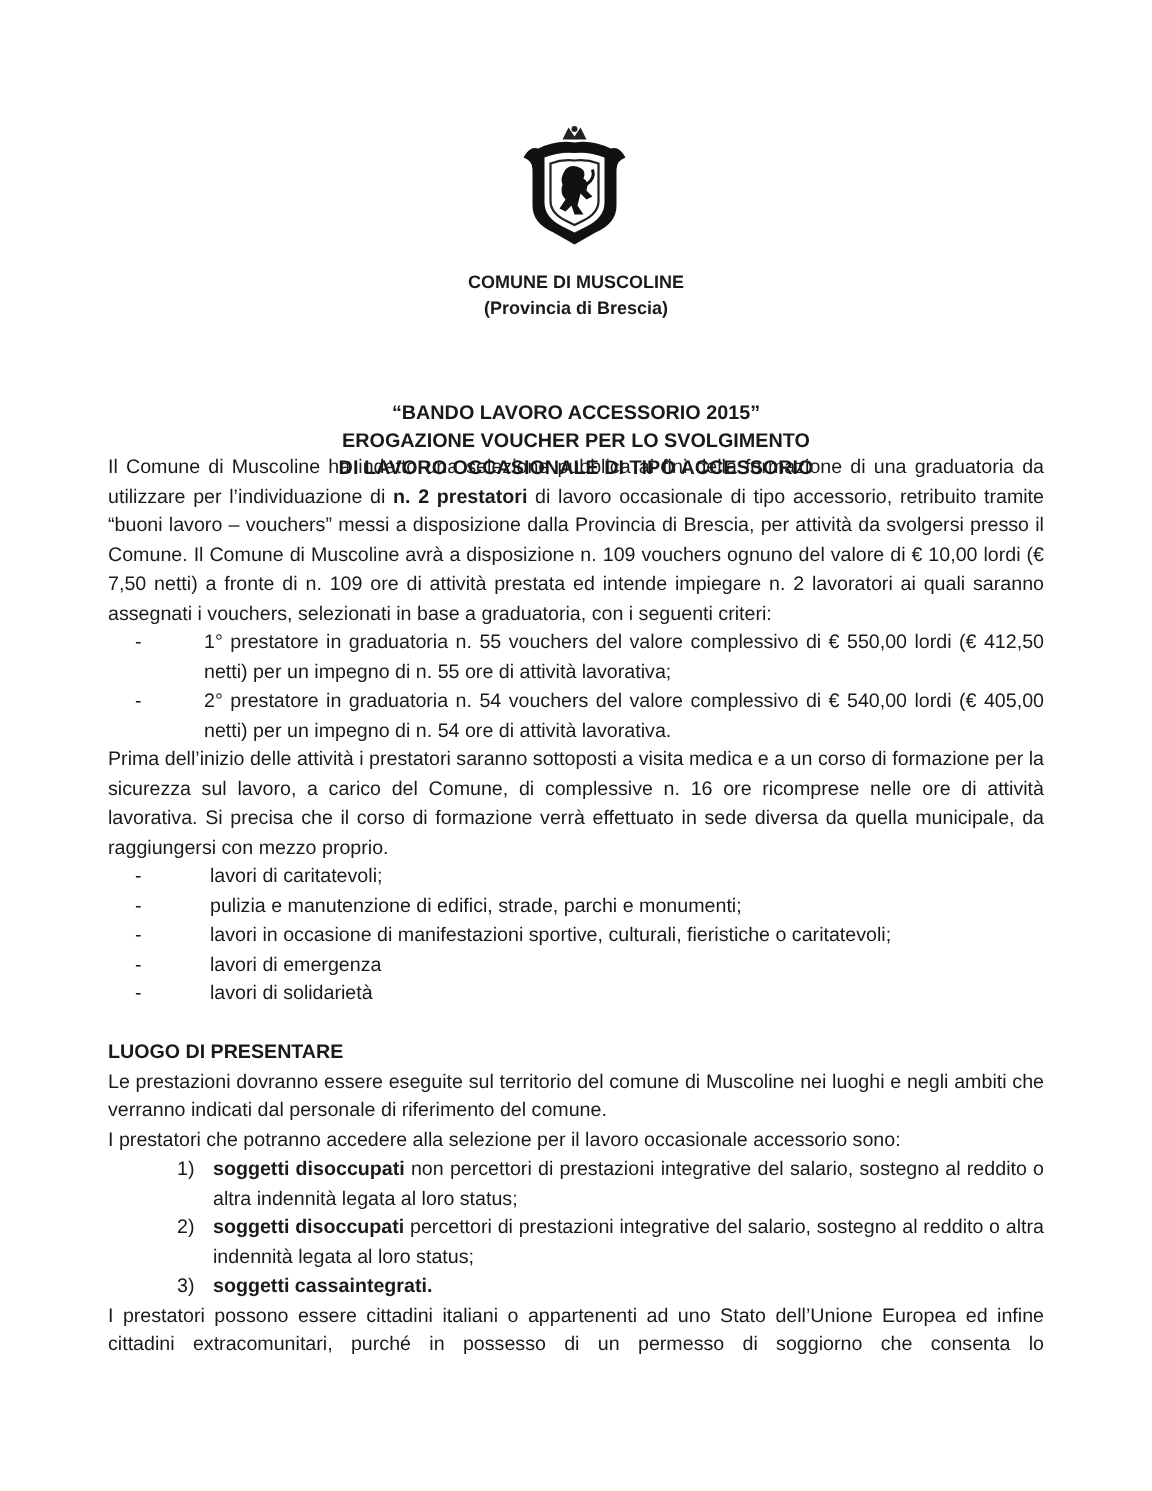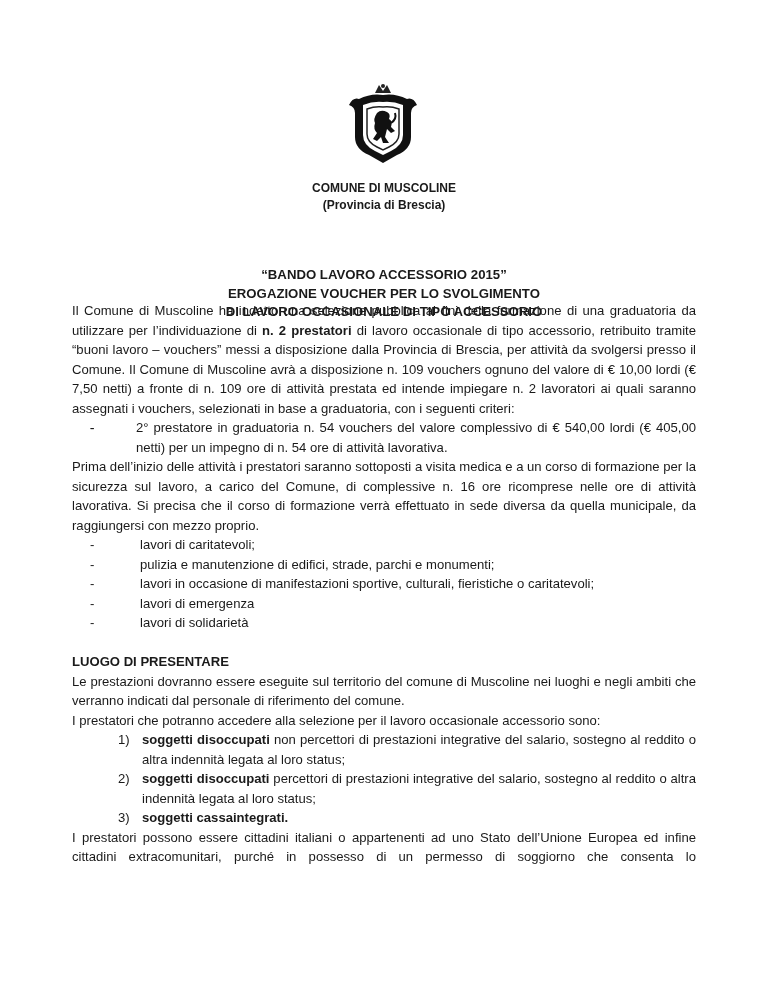--- a/index.html
+++ b/index.html
@@ -57,21 +57,21 @@
     <div>“BANDO LAVORO ACCESSORIO 2015”</div>
     <div>EROGAZIONE VOUCHER PER LO SVOLGIMENTO</div>
     <div>DI LAVORO OCCASIONALE DI TIPO ACCESSORIO</div>
   </div>
 
   <div class="content">
 
     <p><span>Il Comune di Muscoline ha indetto una selezione pubblica ai fini della formazione di una graduatoria da utilizzare per l’individuazione di </span><b>n. 2 prestatori</b><span> di lavoro occasionale di tipo accessorio, retribuito tramite “buoni lavoro – vouchers” messi a disposizione dalla Provincia di Brescia, per attività da svolgersi presso il Comune. Il Comune di Muscoline avrà a disposizione n. 109 vouchers ognuno del valore di € 10,00 lordi (€ 7,50 netti) a fronte di n. 109 ore di attività prestata ed intende impiegare n. 2 lavoratori ai quali saranno assegnati i vouchers, selezionati in base a graduatoria, con i seguenti criteri:</span></p>
 
     <ul class="dash-list crit-list">
-      <li><span class="dash">-</span></li>
+      <li><span class="dash">-</span><span>1° prestatore in graduatoria n. 55 vouchers del valore complessivo di € 550,00 lordi (€ 412,50 netti) per un impegno di n. 55 ore di attività lavorativa;</span></li>
       <li><span class="dash">-</span><span>2° prestatore in graduatoria n. 54 vouchers del valore complessivo di € 540,00 lordi (€ 405,00 netti) per un impegno di n. 54 ore di attività lavorativa.</span></li>
     </ul>
 
     <p>Prima dell’inizio delle attività i prestatori saranno sottoposti a visita medica e a un corso di formazione per la sicurezza sul lavoro, a carico del Comune, di complessive n. 16 ore ricomprese nelle ore di attività lavorativa. Si precisa che il corso di formazione verrà effettuato in sede diversa da quella municipale, da raggiungersi con mezzo proprio.</p>
 
     <ul class="dash-list tip-list">
       <li><span class="dash">-</span><span>lavori di caritatevoli;</span></li>
       <li><span class="dash">-</span><span>pulizia e manutenzione di edifici, strade, parchi e monumenti;</span></li>
       <li><span class="dash">-</span><span>lavori in occasione di manifestazioni sportive, culturali, fieristiche o caritatevoli;</span></li>
       <li><span class="dash">-</span><span>lavori di emergenza</span></li>

